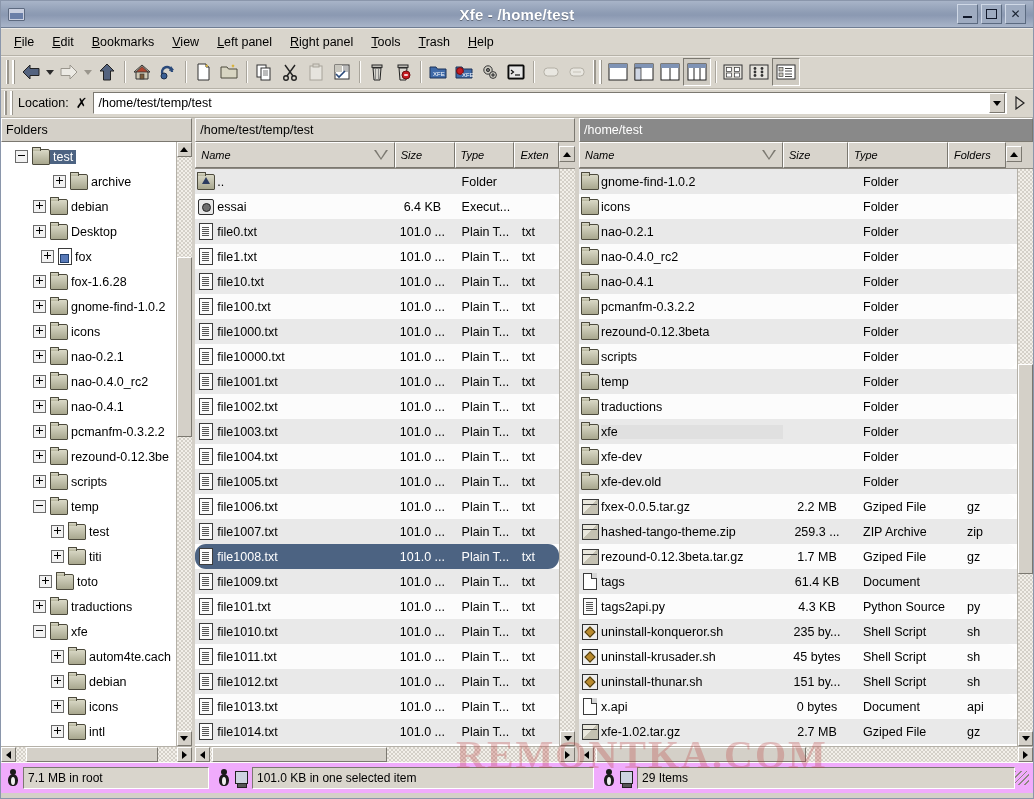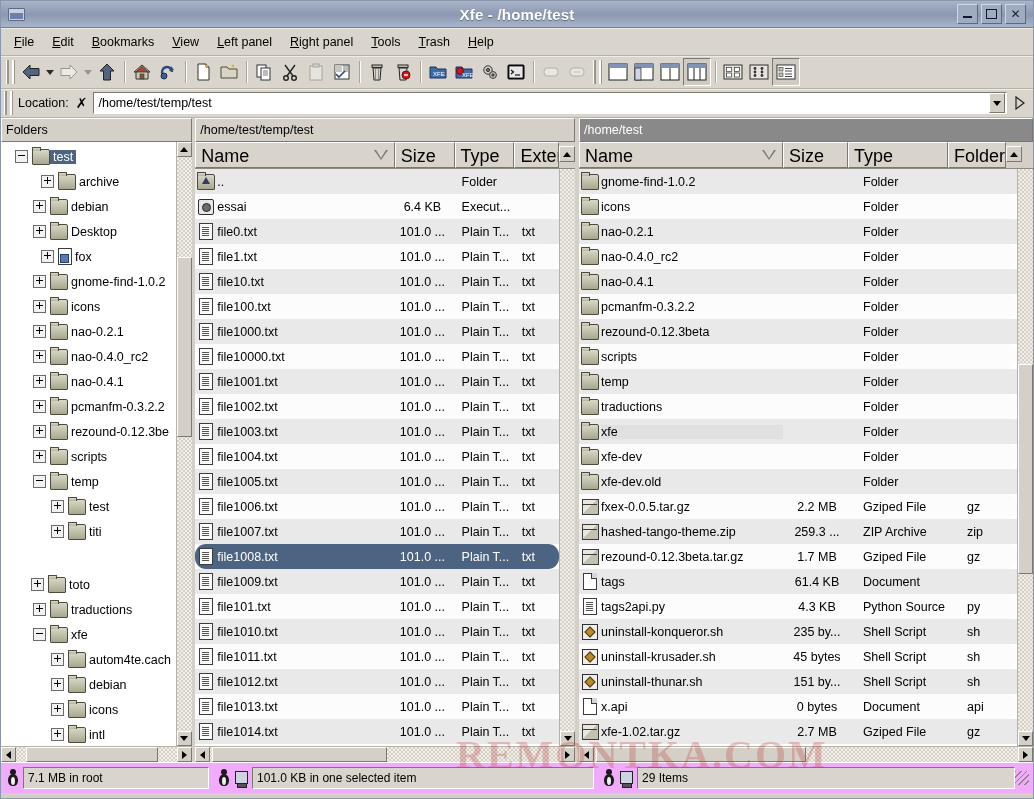--- a/index.html
+++ b/index.html
@@ -71,23 +71,23 @@
   
   .body{display:flex;height:644px;background:#d4d0c8;}
   .pane{display:flex;flex-direction:column;position:relative;background:#d4d0c8;}
   .pane-head{height:22px;display:flex;align-items:center;padding-left:4px;
      font-size:12.5px;border:1px solid;border-color:#fff #7b7870 #7b7870 #fff;
      background:#d4d0c8;}
   .pane-head.inactive{background:#898989;color:#fff;}
   .vsplit{width:4px;background:#d4d0c8;}
   
   .colhead{display:flex;height:26px;background:#d4d0c8;border-bottom:1px solid #8e8a82;}
-  .ch{display:flex;align-items:flex-end;font-size:18px;padding-left:5px;
+  .ch{display:flex;align-items:center;font-size:11px;padding-left:5px;
       background:#d8d4cc;border:1px solid;border-color:#fff #7b7870 #7b7870 #fff;
-      box-sizing:border-box;position:relative;overflow:hidden;white-space:nowrap;}
+      box-sizing:border-box;position:relative;overflow:hidden;white-space:nowrap;font-style:italic;}
   .ch .sorttri{position:absolute;right:6px;top:7px;width:0;height:0;
       border-left:7px solid transparent;border-right:7px solid transparent;
       border-top:10px solid #7b7870;}
   .ch .sorttri:after{content:"";position:absolute;left:-5px;top:-10px;width:0;height:0;
       border-left:5px solid transparent;border-right:5px solid transparent;
       border-top:8px solid #d8d4cc;}
   
   .list{flex:1;overflow:hidden;background:#fff;position:relative;}
   .row{display:flex;align-items:center;height:25px;font-size:12.5px;white-space:nowrap;}
   .row.odd{background:#e9e9e9;}
@@ -441,21 +441,21 @@
 
     <div class="pane" style="width:206px;">
       <div class="pane-head">Folders</div>
       <div style="flex:1;display:flex;min-height:0;">
         <div class="tree" id="tree-list">
             <div class="tnode" style="padding-left: 14px;">
               <span class="tbox "></span>
               <span class="ico folder"></span>
               <span class="tlabel sel">test</span>
             </div>
-            <div class="tnode" style="padding-left: 40px;">
+            <div class="tnode" style="padding-left: 52px;">
               <span class="tbox plus"></span>
               <span class="ico folder"></span>
               <span class="tlabel">archive</span>
             </div>
             <div class="tnode" style="padding-left: 32px;">
               <span class="tbox plus"></span>
               <span class="ico folder"></span>
               <span class="tlabel">debian</span>
             </div>
             <div class="tnode" style="padding-left: 32px;">
@@ -464,20 +464,25 @@
               <span class="tlabel">Desktop</span>
             </div>
             <div class="tnode" style="padding-left: 40px;">
               <span class="tbox plus"></span>
               <span class="ico foxfile"></span>
               <span class="tlabel">fox</span>
             </div>
             <div class="tnode" style="padding-left: 32px;">
               <span class="tbox plus"></span>
               <span class="ico folder"></span>
+              <span class="tlabel">fox-1.6.28</span>
+            </div>
+            <div class="tnode" style="padding-left: 32px;">
+              <span class="tbox plus"></span>
+              <span class="ico folder"></span>
               <span class="tlabel">gnome-find-1.0.2</span>
             </div>
             <div class="tnode" style="padding-left: 32px;">
               <span class="tbox plus"></span>
               <span class="ico folder"></span>
               <span class="tlabel">icons</span>
             </div>
             <div class="tnode" style="padding-left: 32px;">
               <span class="tbox plus"></span>
               <span class="ico folder"></span>
@@ -516,21 +521,21 @@
             <div class="tnode" style="padding-left: 50px;">
               <span class="tbox plus"></span>
               <span class="ico folder"></span>
               <span class="tlabel">test</span>
             </div>
             <div class="tnode" style="padding-left: 50px;">
               <span class="tbox plus"></span>
               <span class="ico folder"></span>
               <span class="tlabel">titi</span>
             </div>
-            <div class="tnode" style="padding-left: 30px; margin-top: 28px;">
+            <div class="tnode" style="padding-left: 38px;">
               <span class="tbox plus"></span>
               <span class="ico folder"></span>
               <span class="tlabel">toto</span>
             </div>
             <div class="tnode" style="padding-left: 32px;">
               <span class="tbox plus"></span>
               <span class="ico folder"></span>
               <span class="tlabel">traductions</span>
             </div>
             <div class="tnode" style="padding-left: 32px;">

